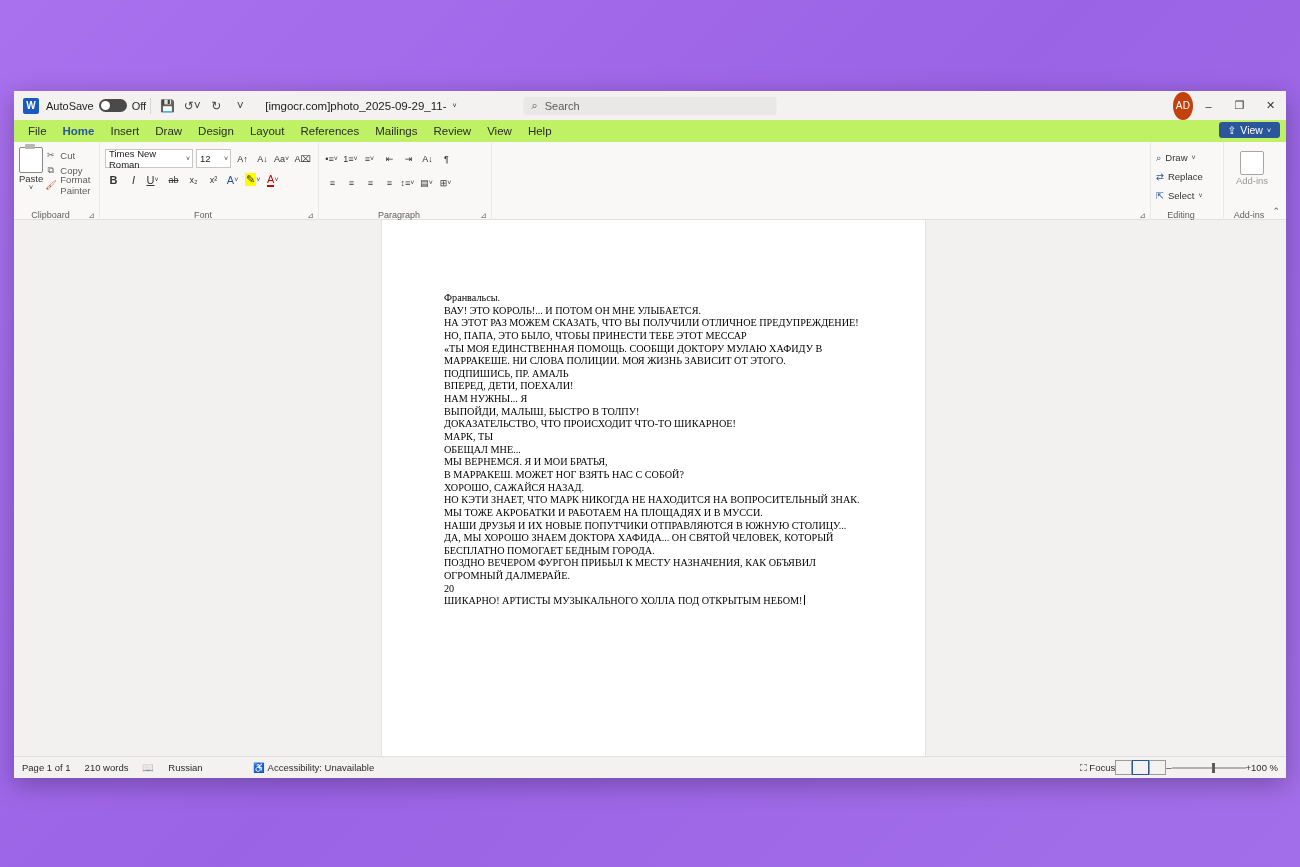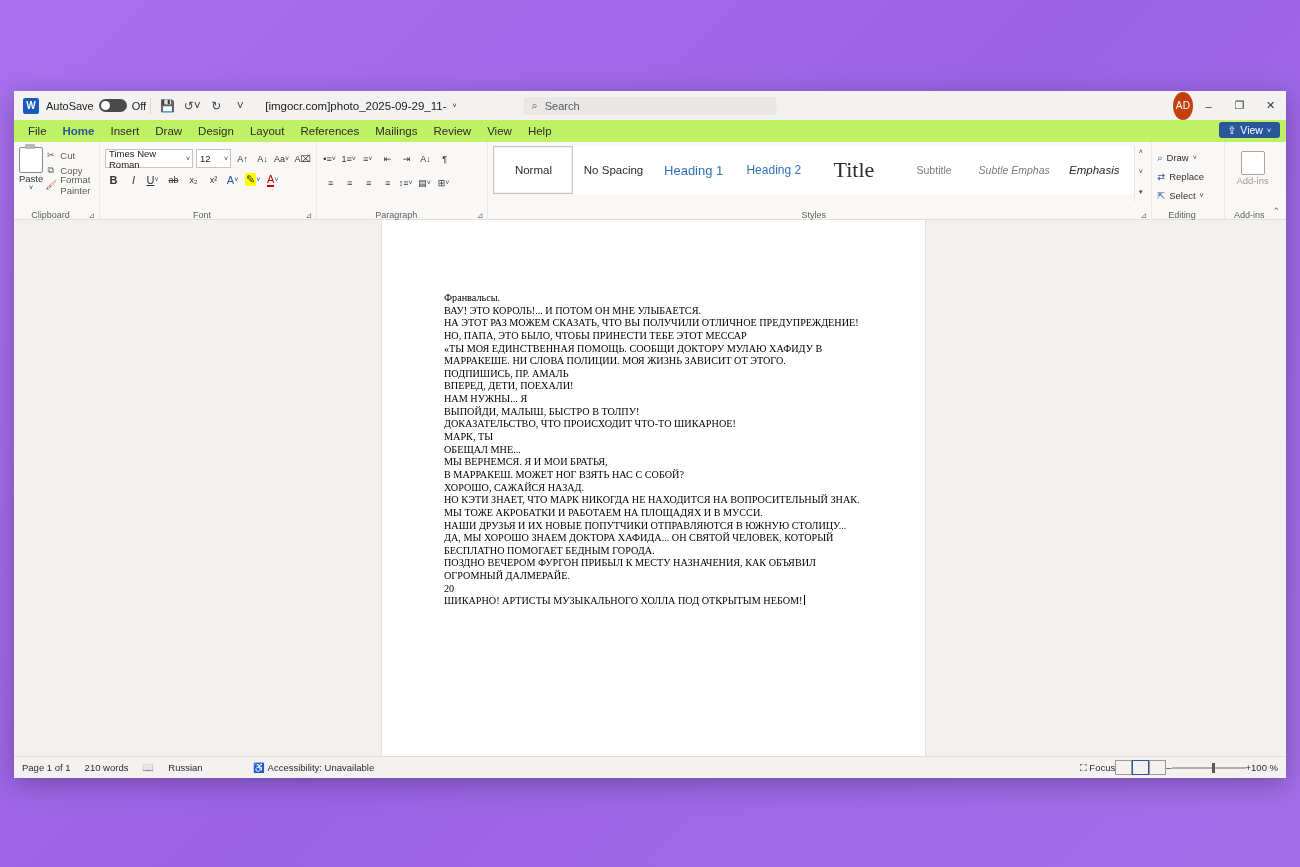--- a/index.html
+++ b/index.html
@@ -447,36 +447,20 @@
                 <span>⊞</span>
                 <span class="caret">˅</span>
               </div>
           </div>
         </div>
         <div class="rgroup-label">Paragraph</div>
         <div class="rgroup-launch">⊿</div>
       </div>
 
       <div class="rgroup styles">
-        <div class="stylegal">
-          <div class="stylecard sel">Normal</div>
-          <div class="stylecard">No Spacing</div>
-          <div class="stylecard h1">Heading 1</div>
-          <div class="stylecard h2">Heading 2</div>
-          <div class="stylecard title">Title</div>
-          <div class="stylecard sub">Subtitle</div>
-          <div class="stylecard subem">Subtle Emphas</div>
-          <div class="stylecard em">Emphasis</div>
-          <div class="stylescroll">
-            <span>˄</span>
-            <span>˅</span>
-            <span>▾</span>
-          </div>
-        </div>
-        <div class="rgroup-label">Styles</div>
         <div class="rgroup-launch">⊿</div>
       </div>
 
       <div class="rgroup editing">
         <div style="display:flex;flex-direction:column;gap:2px;padding-top:4px;">
           <div class="edrow">
             <span style="color:#2b579a;">⌕</span>
             <span>Draw</span>
             <span class="caret">˅</span>
           </div>

